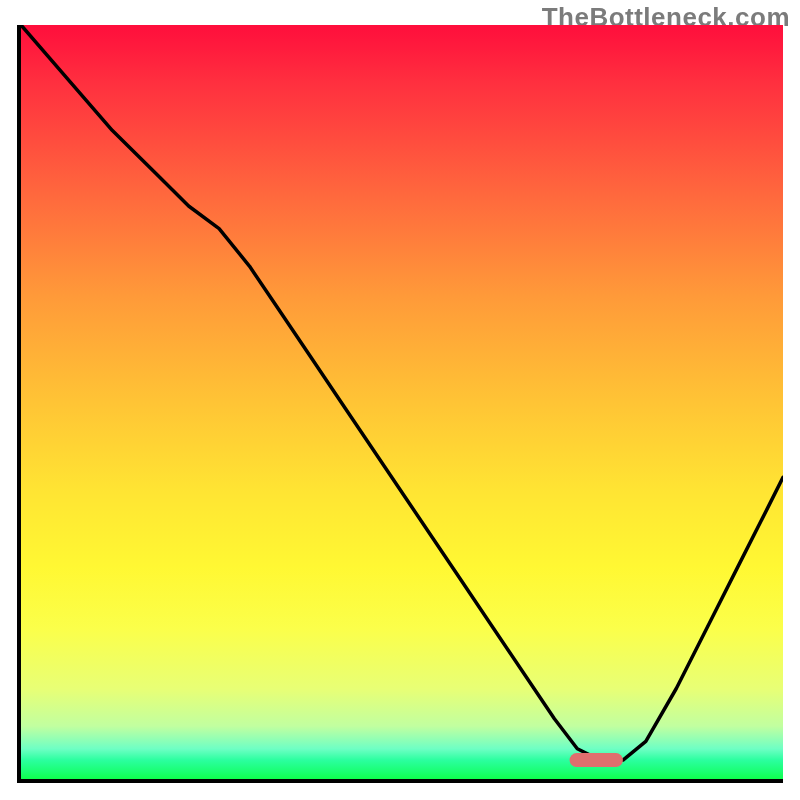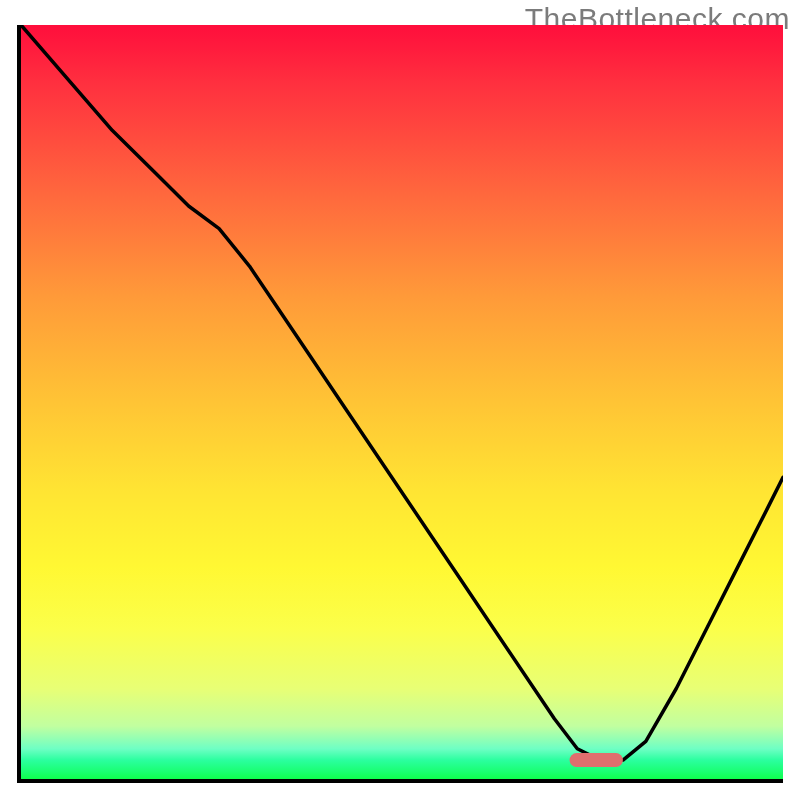--- a/index.html
+++ b/index.html
@@ -13,22 +13,22 @@
   .wrap {
     width: 800px;
     height: 800px;
     position: relative;
     background: #ffffff;
   }
   .watermark {
     position: absolute;
     top: 2px;
     right: 10px;
-    font-size: 30px;
-    font-weight: 400;
+    font-size: 26px;
+    font-weight: 700;
     color: #7b7b7b;
     letter-spacing: 0.5px;
   }
   .plot-frame {
     position: absolute;
     left: 17px;
     top: 25px;
     width: 766px;
     height: 758px;
     background: #fff;

